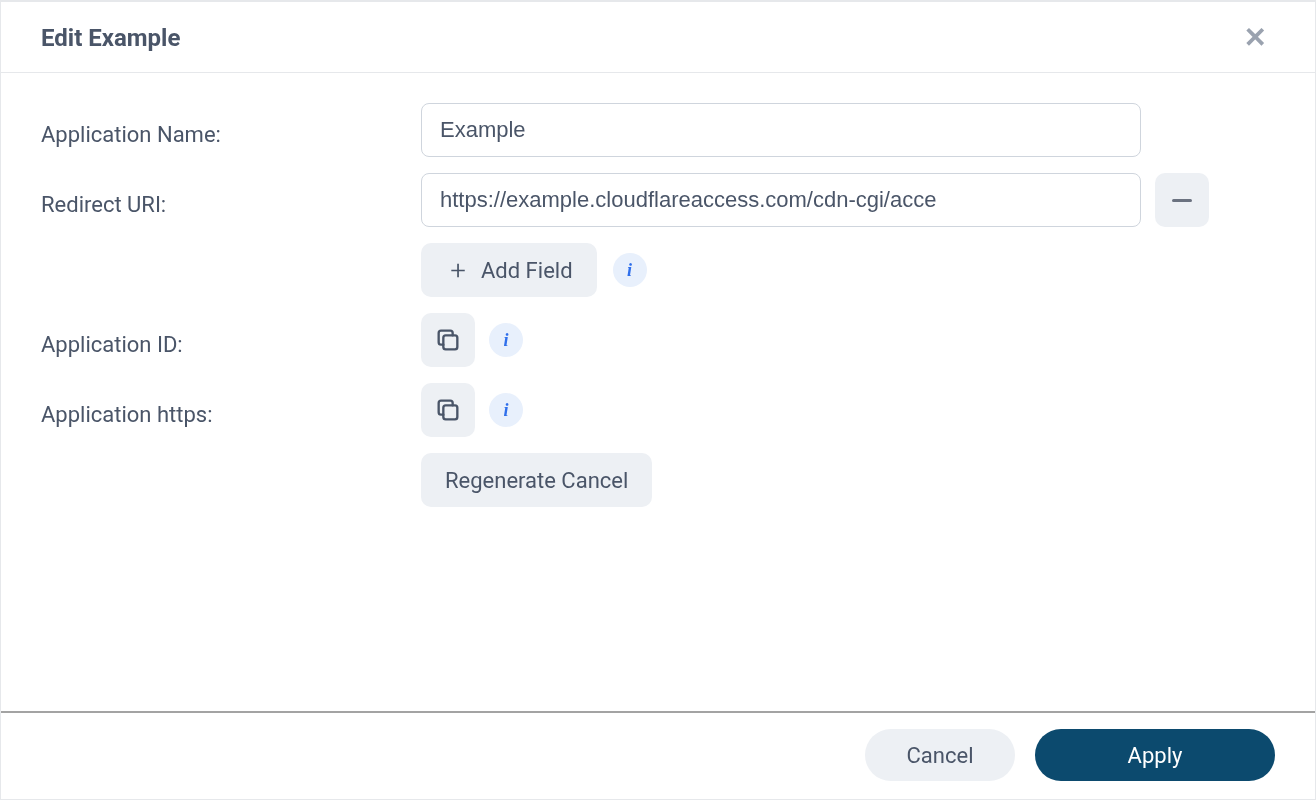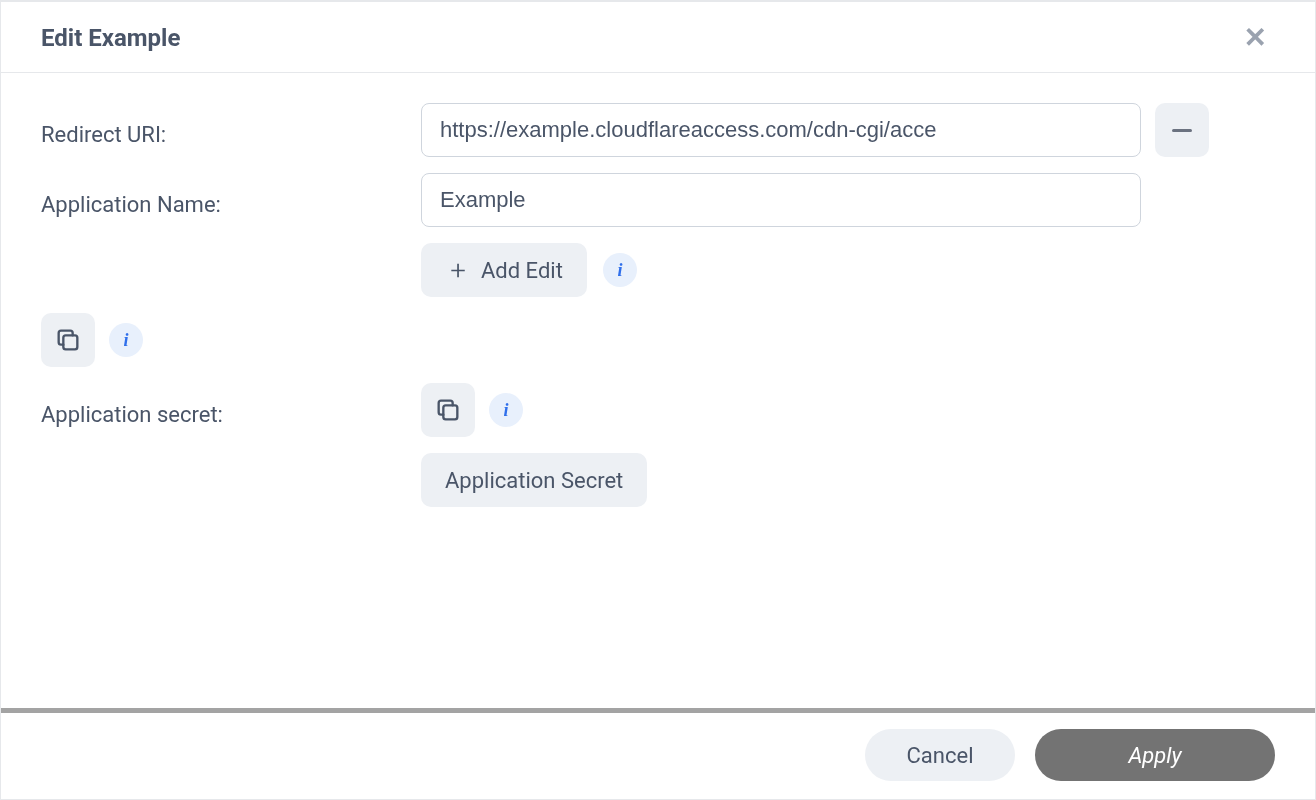--- a/index.html
+++ b/index.html
@@ -109,108 +109,109 @@
   .info-badge span {
     font-family: Georgia, "Times New Roman", serif;
     font-style: italic;
     font-weight: 700;
     font-size: 18px;
     color: #2f6feb;
   }
   .copy-btn svg { width: 28px; height: 28px; }
   .sub-action-row { margin-left: 380px; margin-top: 4px; margin-bottom: 16px; display:flex; align-items:center; gap:16px;}
   .dialog-footer {
-    border-top: 5px solid #a3a3a3;
+    border-top: 2px solid #a3a3a3;
     padding: 16px 40px 18px 40px;
     display: flex; justify-content: flex-end; gap: 20px;
   }
   .footer-btn {
     height: 52px;
     min-width: 150px;
     padding: 0 40px;
     border-radius: 26px;
     font-size: 22px;
     display: inline-flex; align-items: center; justify-content: center;
     cursor: pointer;
     font-weight: 400;
   }
   .btn-cancel { background: #edf0f4; color: #4a5568; }
-  .btn-apply { background: #737373; color: #fff; min-width: 240px; font-style: italic; }
+  .btn-apply { background: #0c4a6e; color: #fff; min-width: 240px; }
 </style>
 </head>
 <body>
 
 <div class="dialog">
 
   <div class="dialog-header">
     <div class="dialog-title">Edit Example</div>
     <div class="close-btn">✕</div>
   </div>
 
   <div class="dialog-body">
 
     <div class="form-row">
+      <div class="label-col">Application Name:</div>
+      <div class="field-col">
+        <input class="text-input input-wide" type="text" value="Example" style="">
+      </div>
+    </div>
+
+    <div class="form-row">
       <div class="label-col">Redirect URI:</div>
       <div class="field-col">
         <input class="text-input input-wide" type="text" value="https://example.cloudflareaccess.com/cdn-cgi/acce" style="">
         <div class="square-btn">
           <div class="minus"></div>
         </div>
       </div>
     </div>
 
-    <div class="form-row">
-      <div class="label-col">Application Name:</div>
-      <div class="field-col">
-        <input class="text-input input-wide" type="text" value="Example" style="">
-      </div>
-    </div>
-
     <div class="sub-action-row">
       <div class="pill-btn">
         <span class="plus-mark">＋</span>
-        <span>Add Edit</span>
+        <span>Add Field</span>
       </div>
       <div class="info-badge">
         <span>i</span>
       </div>
     </div>
 
     <div class="form-row">
+      <div class="label-col">Application ID:</div>
       <div class="field-col">
         <div class="square-btn copy-btn">
           <svg viewBox="0 0 24 24" fill="none" stroke="#4a5568" stroke-width="2" stroke-linecap="round" stroke-linejoin="round">
             <rect x="8" y="8" width="12" height="12" rx="2"></rect>
             <path d="M16 8V6a2 2 0 0 0-2-2H6a2 2 0 0 0-2 2v8a2 2 0 0 0 2 2h2"></path>
           </svg>
         </div>
         <div class="info-badge">
           <span>i</span>
         </div>
       </div>
     </div>
 
     <div class="form-row">
-      <div class="label-col">Application secret:</div>
+      <div class="label-col">Application https:</div>
       <div class="field-col">
         <div class="square-btn copy-btn">
           <svg viewBox="0 0 24 24" fill="none" stroke="#4a5568" stroke-width="2" stroke-linecap="round" stroke-linejoin="round">
             <rect x="8" y="8" width="12" height="12" rx="2"></rect>
             <path d="M16 8V6a2 2 0 0 0-2-2H6a2 2 0 0 0-2 2v8a2 2 0 0 0 2 2h2"></path>
           </svg>
         </div>
         <div class="info-badge">
           <span>i</span>
         </div>
       </div>
     </div>
 
     <div class="sub-action-row">
       <div class="pill-btn">
-        <span>Application Secret</span>
+        <span>Regenerate Cancel</span>
       </div>
     </div>
 
   </div>
 
   <div class="dialog-footer">
     <div class="footer-btn btn-cancel">Cancel</div>
     <div class="footer-btn btn-apply">Apply</div>
   </div>
 

